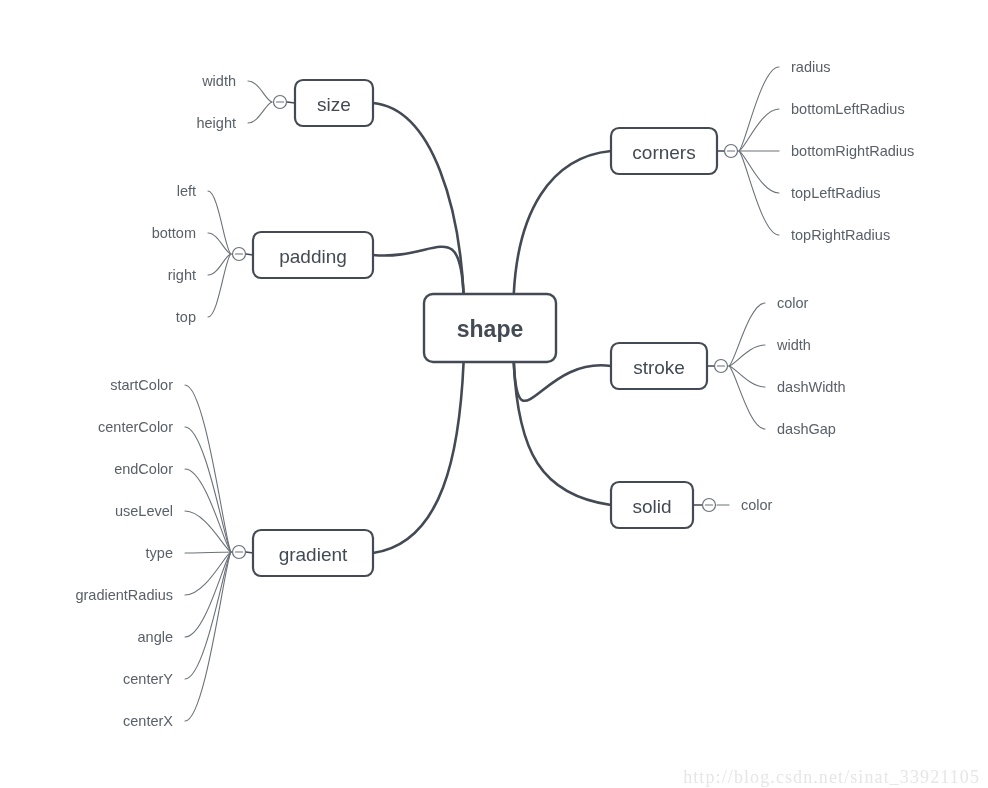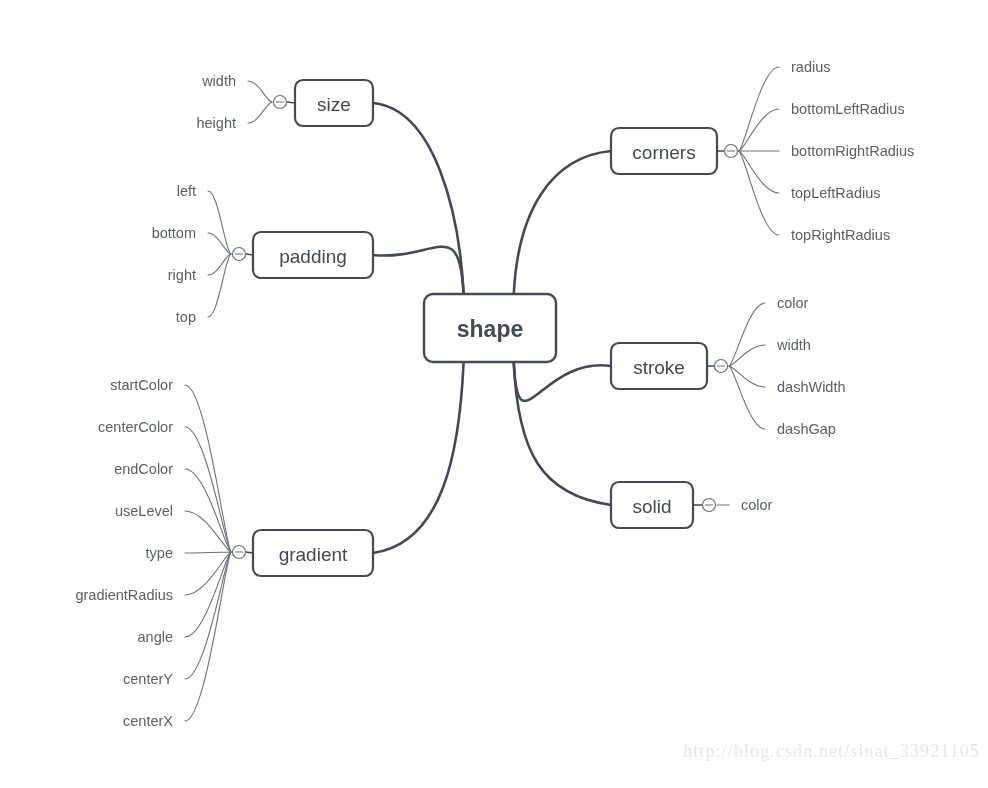--- a/index.html
+++ b/index.html
@@ -75,21 +75,21 @@
     stroke-linecap: round;
   }
   .stub-line {
     stroke: #434a54;
     stroke-width: 1.6;
     stroke-linecap: round;
   }
   .watermark {
     position: absolute;
     right: 8px;
-    bottom: 26px;
+    bottom: 0;
     font-family: "Liberation Serif", serif;
     font-size: 18px;
     letter-spacing: 1.1px;
     color: #e6e6e6;
     white-space: nowrap;
     user-select: none;
   }
 </style>
 </head>
 <body>

